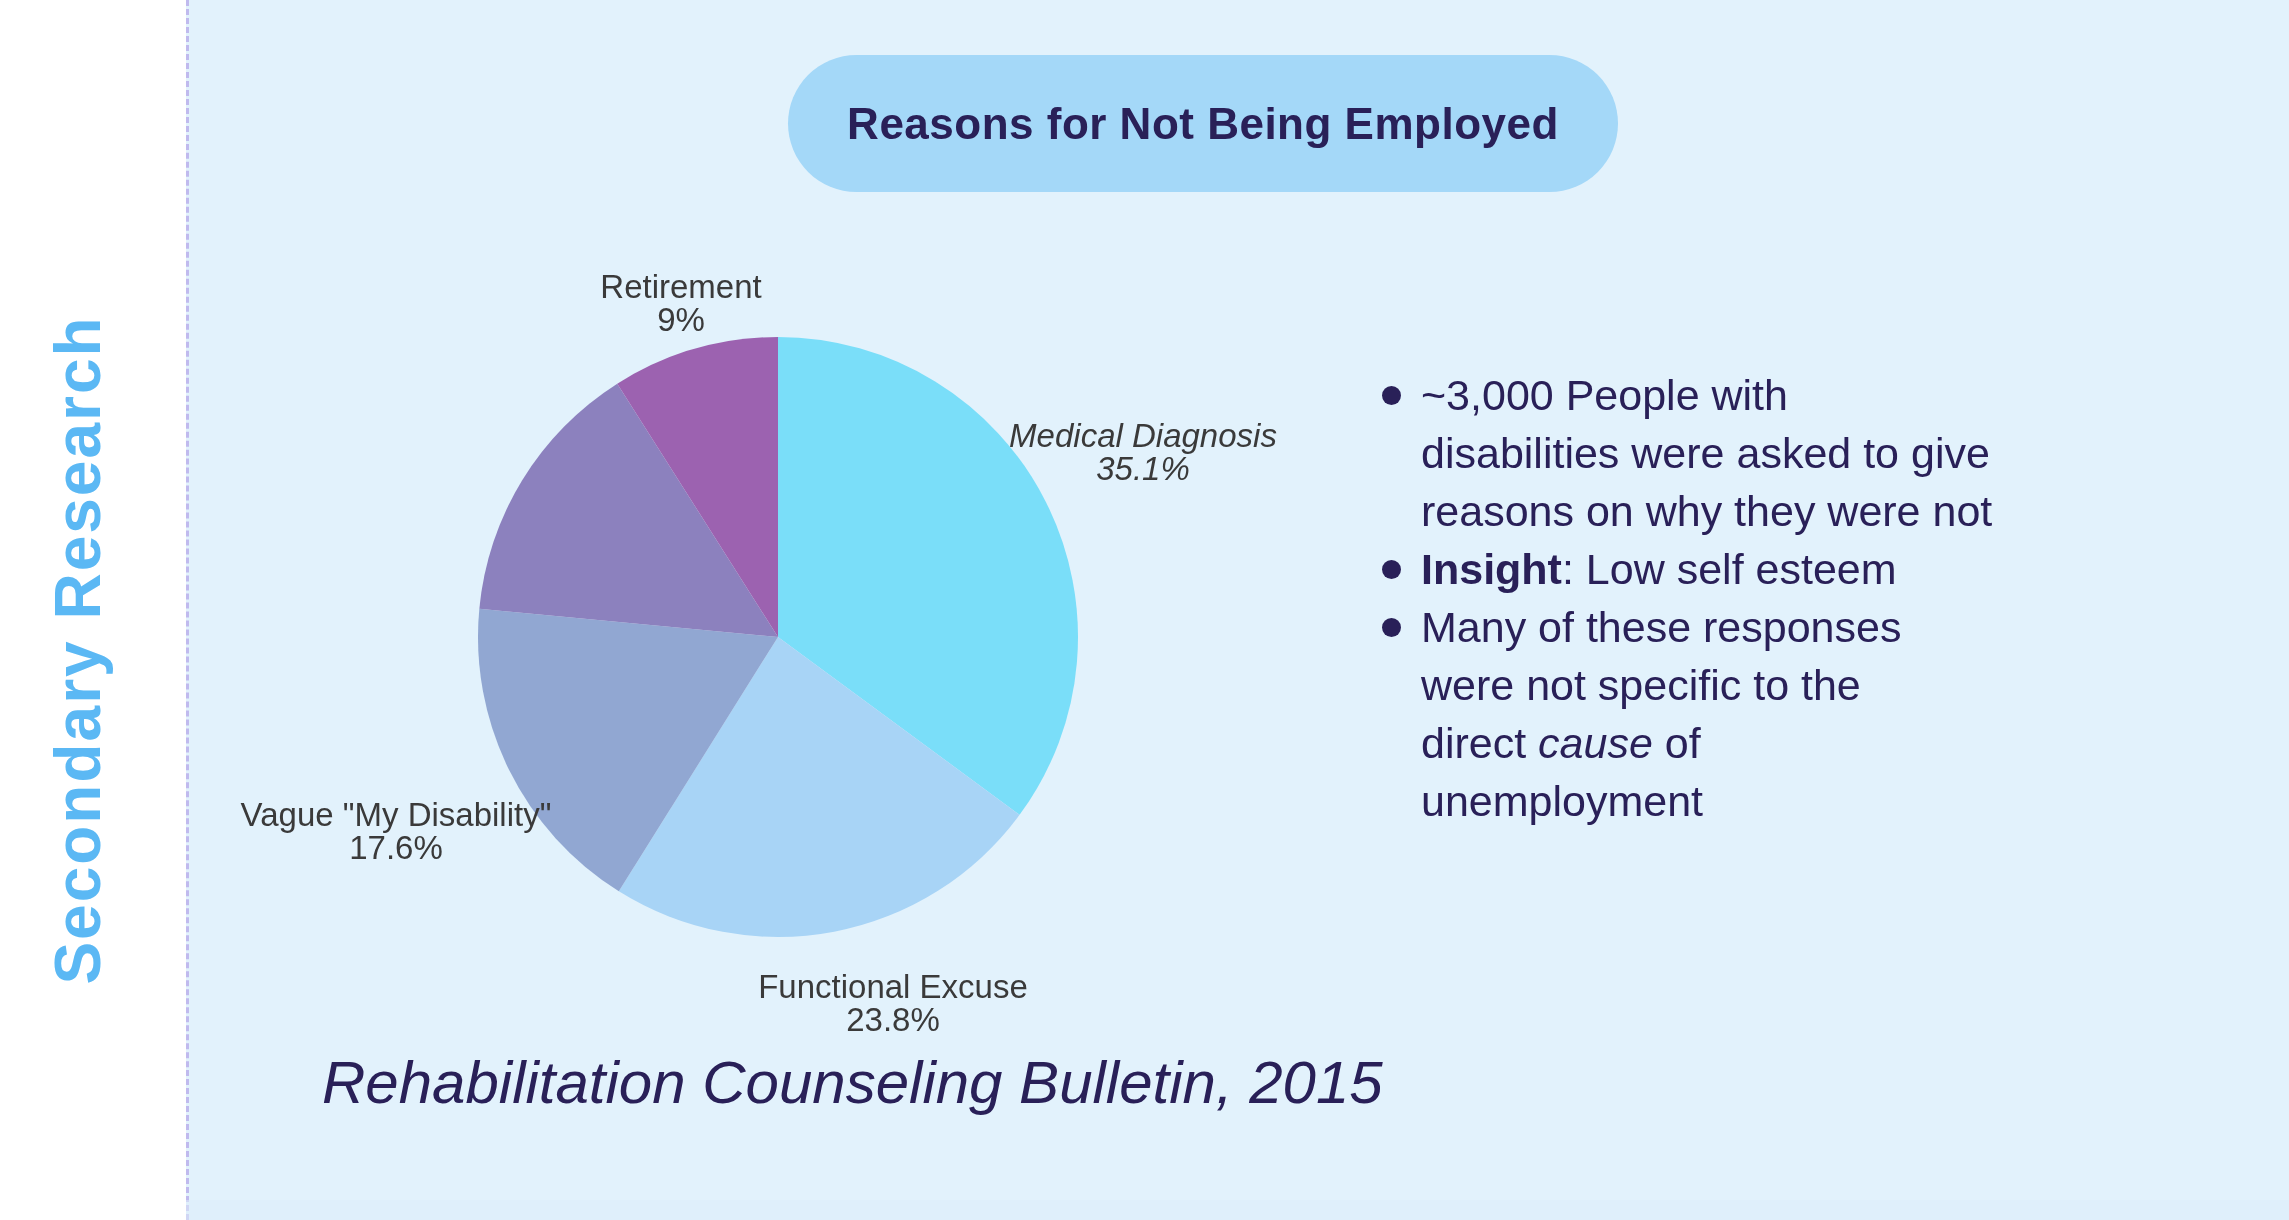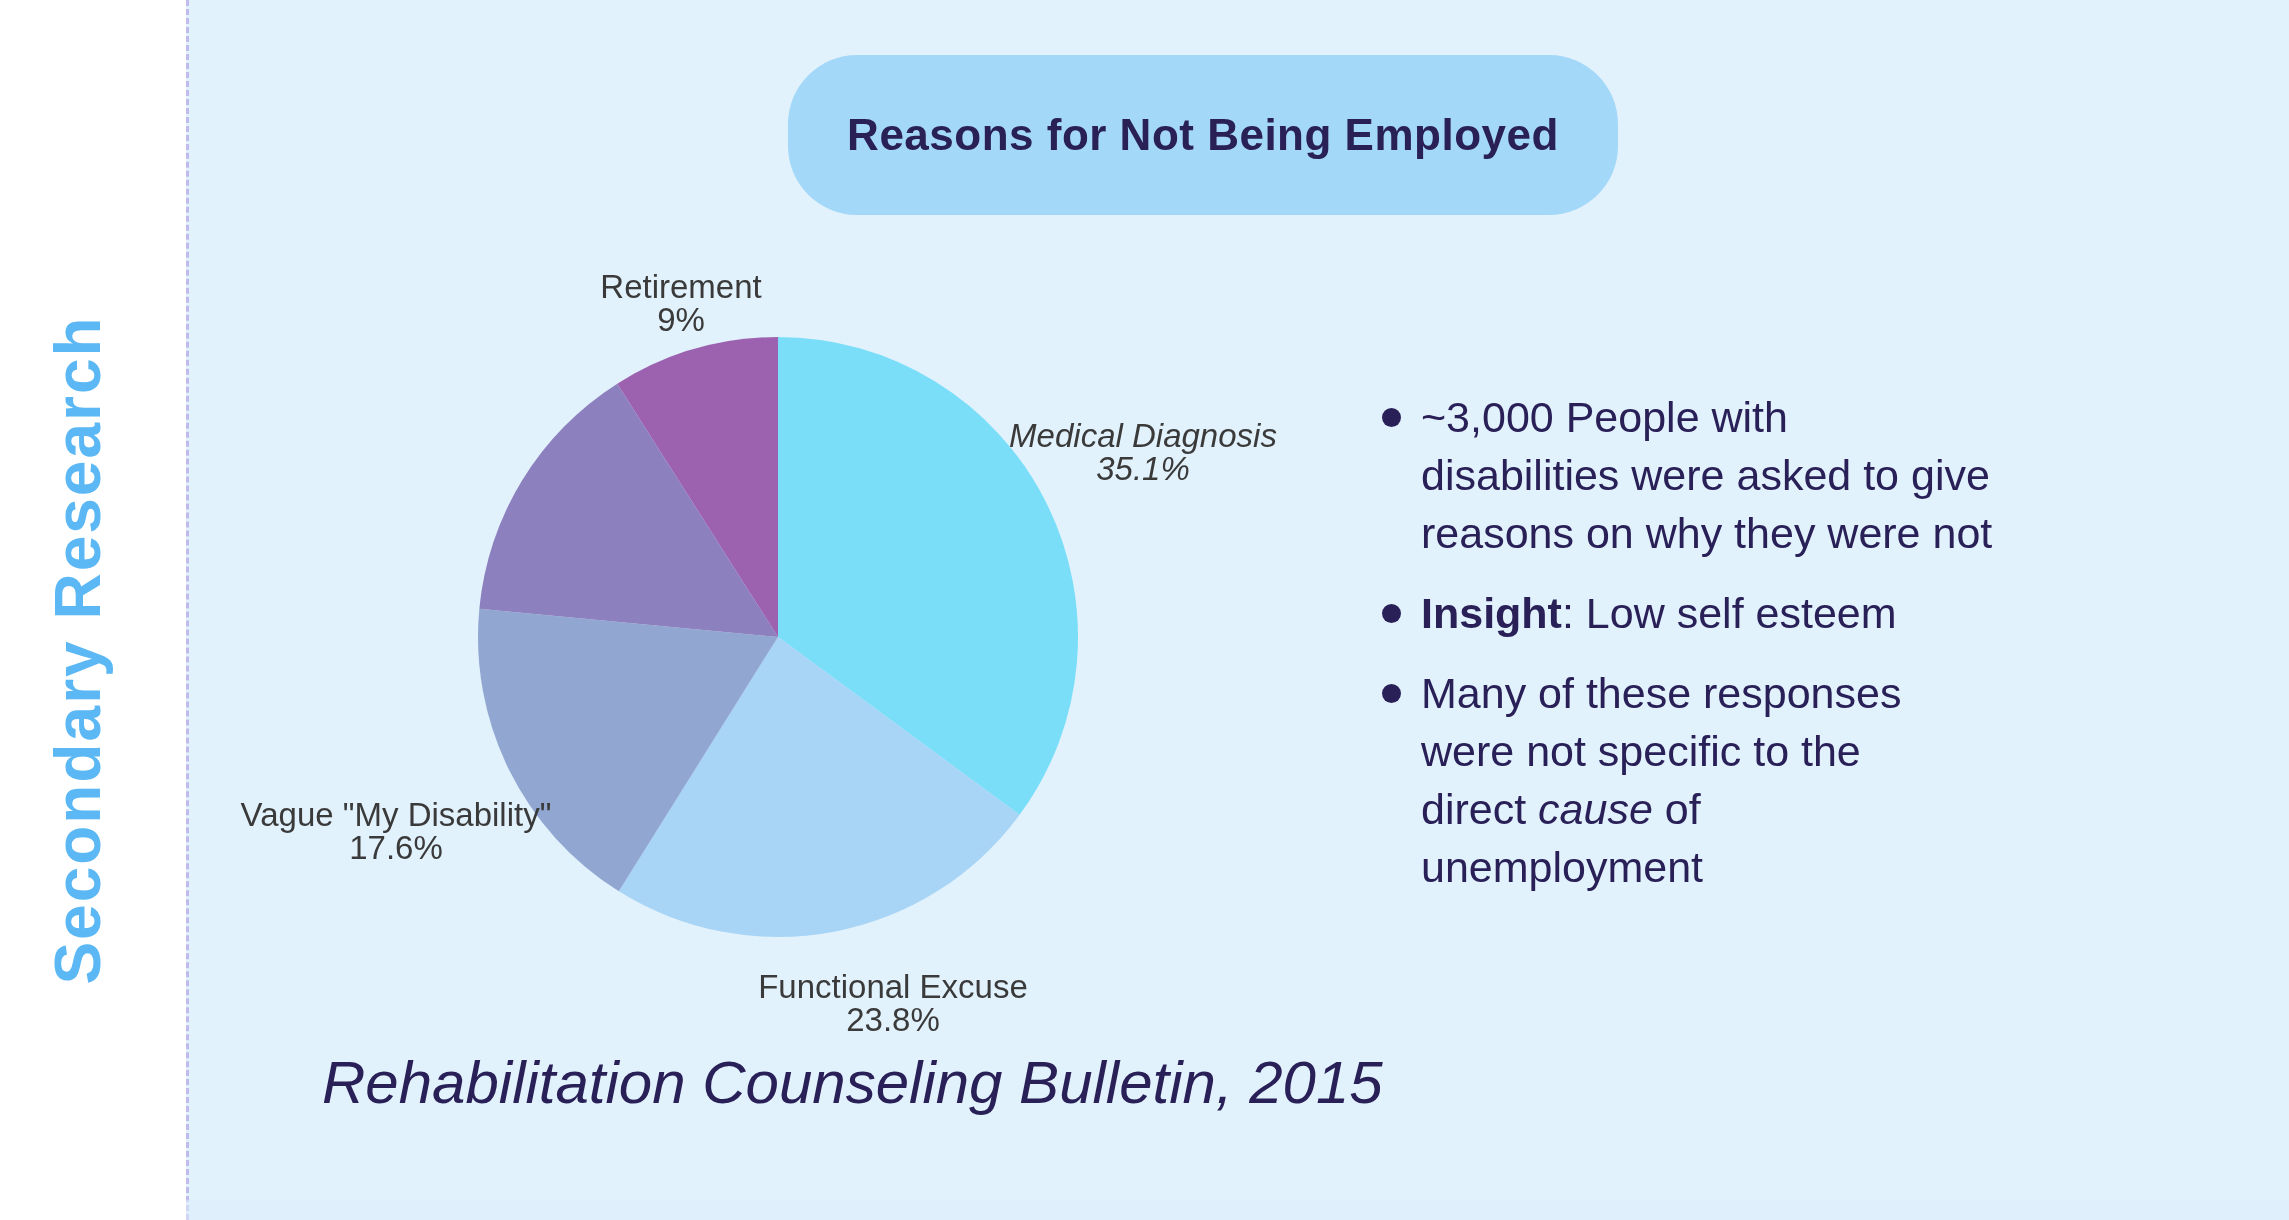--- a/index.html
+++ b/index.html
@@ -10,40 +10,40 @@
   }
   .sidebar{position:absolute;left:0;top:0;width:186px;height:100%;background:#ffffff;}
   .divider{position:absolute;left:186px;top:0;height:100%;width:0;border-left:3px dashed var(--dash,#C0BAEE);}
   .sidebar-label{
     position:absolute;left:78px;top:650px;
     transform:translate(-50%,-50%) rotate(-90deg);
     font-size:64px;font-weight:bold;letter-spacing:2px;white-space:nowrap;
     color:var(--accent,#5BB8F4);
   }
   .banner{
-    position:absolute;left:788px;top:55px;width:830px;height:160px;
+    position:absolute;left:788px;top:55px;width:830px;height:137px;
     background:var(--banner,#A4D8F8);border-radius:69px;
     display:flex;align-items:center;justify-content:center;
   }
   .banner-title{font-size:44px;font-weight:bold;color:var(--navy,#292058);letter-spacing:.5px;}
   .pie-svg{position:absolute;left:473px;top:332px;}
   .pie-label{
     position:absolute;transform:translateX(-50%);text-align:center;
     font-size:33px;line-height:33px;color:var(--labelgray,#3A3A3A);white-space:nowrap;
   }
   .pl-medical{left:1143px;top:419px;font-style:italic;}
   .pl-functional{left:845px;top:970px;margin-left:48px;}
   .pl-vague{left:396px;top:798px;}
   .pl-workplace{left:433px;top:391px;}
   .pl-retirement{left:681px;top:270px;}
   .bullets{
     position:absolute;left:1382px;top:366px;margin:0;padding:0;list-style:none;
     color:var(--navy,#292058);font-size:43px;line-height:58px;
   }
-  .bullet-item{display:flex;align-items:flex-start;margin-top:22px;}
+  .bullet-item{display:flex;align-items:flex-start;}
   .dot{flex:0 0 auto;width:19px;height:19px;border-radius:50%;background:var(--navy,#292058);margin:20px 20px 0 0;}
   .line{display:block;white-space:nowrap;}
   .seg-i{font-style:italic;}
   .seg-b{font-weight:bold;}
   .citation{
     position:absolute;left:322px;top:1048px;
     font-size:60px;font-style:italic;color:var(--navy,#292058);white-space:nowrap;
   }
   .bottom-strip{position:absolute;left:186px;right:0;bottom:0;height:20px;background:#DCEDFA;opacity:.55;}
 </style>

